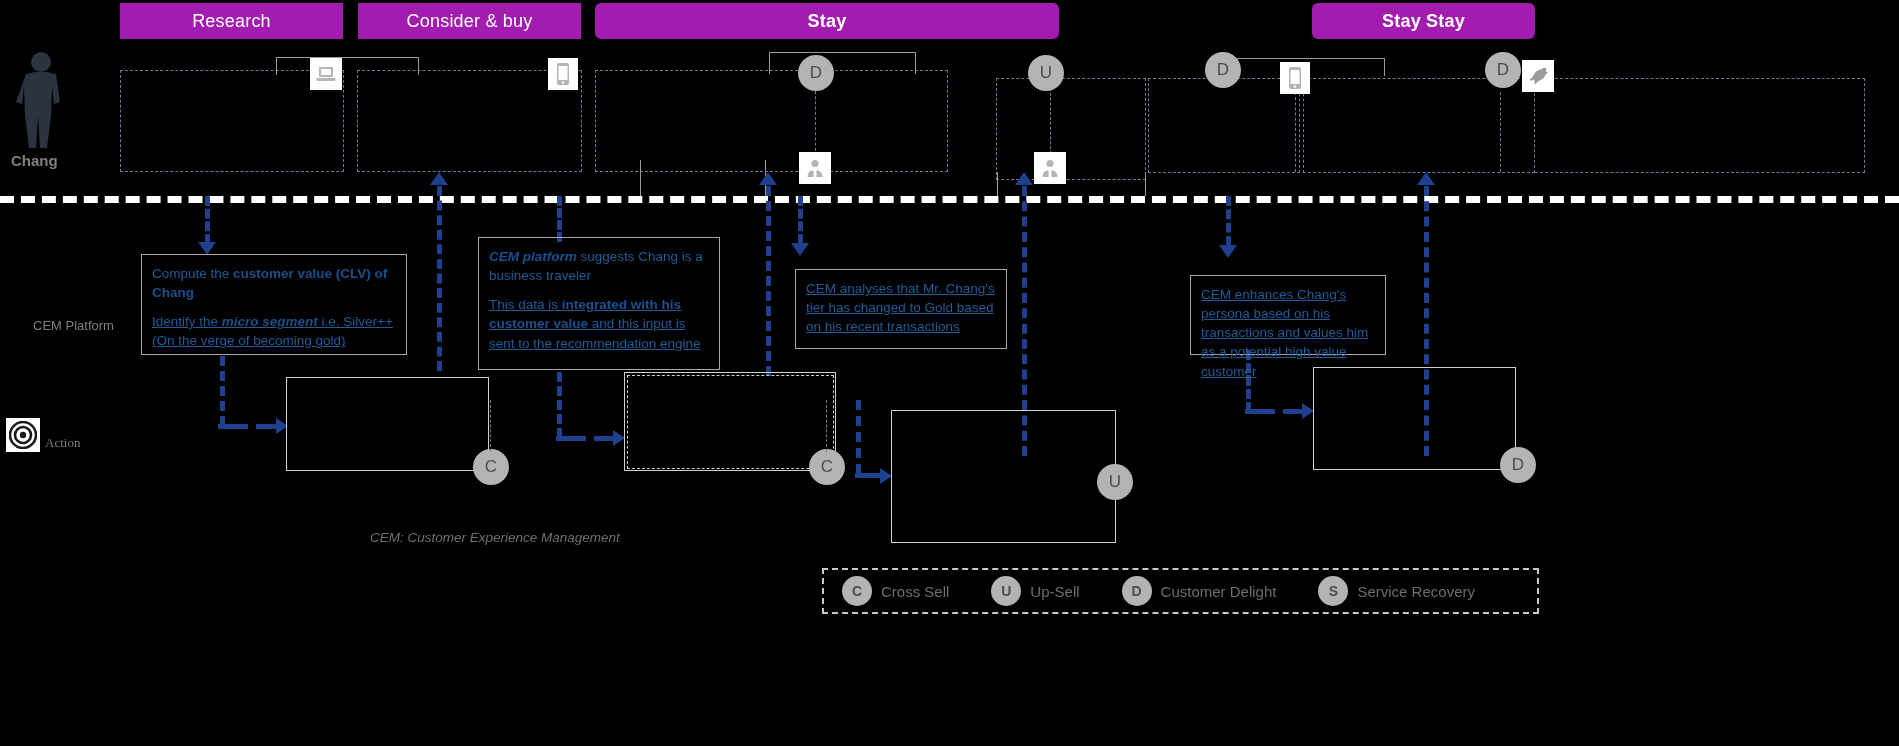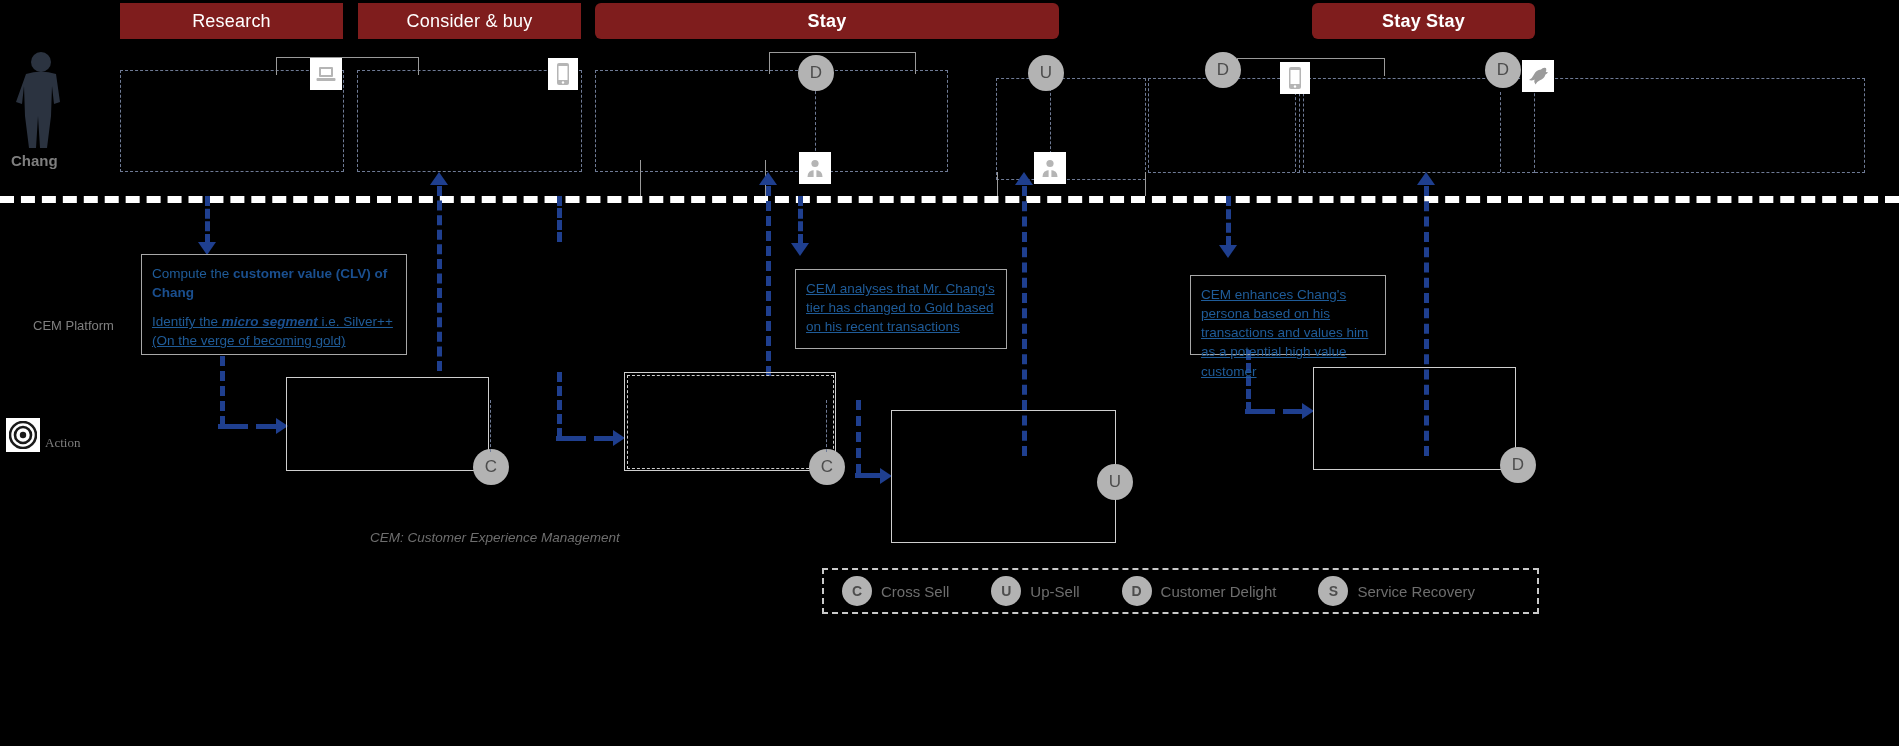--- a/index.html
+++ b/index.html
@@ -7,21 +7,21 @@
     width: 1899px; height: 746px;
     background: #000000;
     font-family: "Liberation Sans", sans-serif;
     overflow: hidden;
   }
   #stage { position: relative; width: 1899px; height: 746px; background: #000; }
 
   
   .phase {
     position: absolute; top: 3px; height: 36px;
-    background: #7f1d1d; color: #ffffff;
+    background: #a21caf; color: #ffffff;
     display: flex; align-items: center; justify-content: center;
     font-size: 18px; letter-spacing: .2px;
   }
   .phase.bold { font-weight: bold; border-radius: 6px; }
 
   
   .persona-fig { position: absolute; left: 12px; top: 50px; width: 58px; height: 100px; }
   .persona-label {
     position: absolute; left: 11px; top: 152px;
     color: #7f7f7f; font-size: 15px; font-weight: bold;
@@ -299,20 +299,28 @@
 
   <div class="card" style="left:141px; top:254px; width:266px; height:101px;">
     <p>
       <span>Compute the </span><b>customer value (CLV) of Chang</b>
     </p>
     <p>
       <span>Identify the </span><i>micro segment</i><span> i.e. Silver++ (On the verge of becoming gold)</span>
     </p>
   </div>
 
+  <div class="card" style="left:478px; top:237px; width:242px; height:133px;">
+    <p>
+      <i>CEM platform</i><span> suggests Chang is a business traveler</span>
+    </p>
+    <p>
+      <span>This data is </span><b>integrated with his customer value</b><span> and this input is sent to the recommendation engine</span>
+    </p>
+  </div>
 
   <div class="card" style="left:795px; top:269px; width:212px; height:80px;">
     <p>
       <span>CEM analyses that Mr. Chang's tier has changed to Gold based on his recent transactions</span>
     </p>
   </div>
 
   <div class="card" style="left:1190px; top:267px; width:196px; height:80px;margin-top:8px;">
     <p>
       <span>CEM enhances Chang's persona based on his transactions and values him as a potential high value customer</span>

